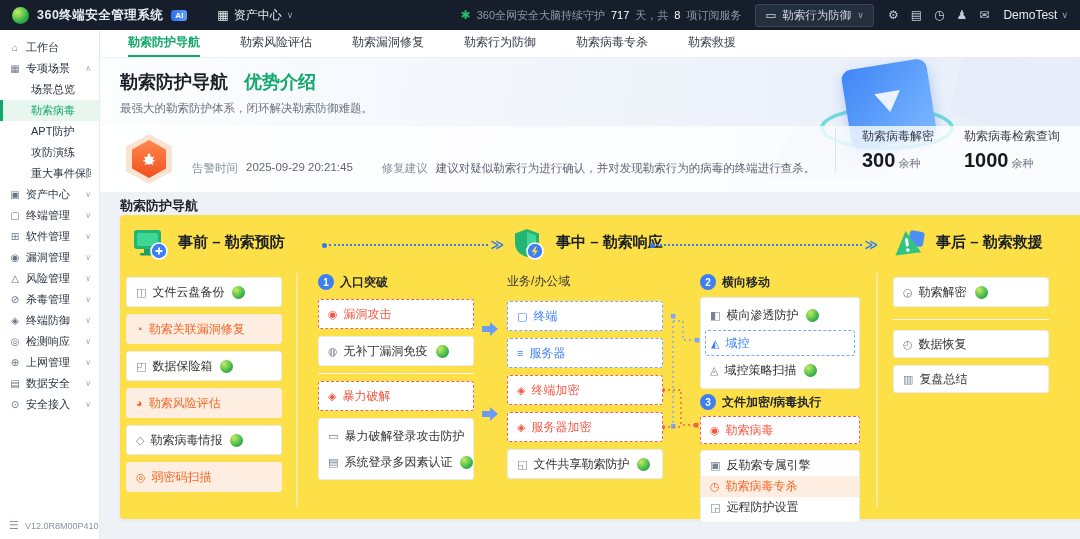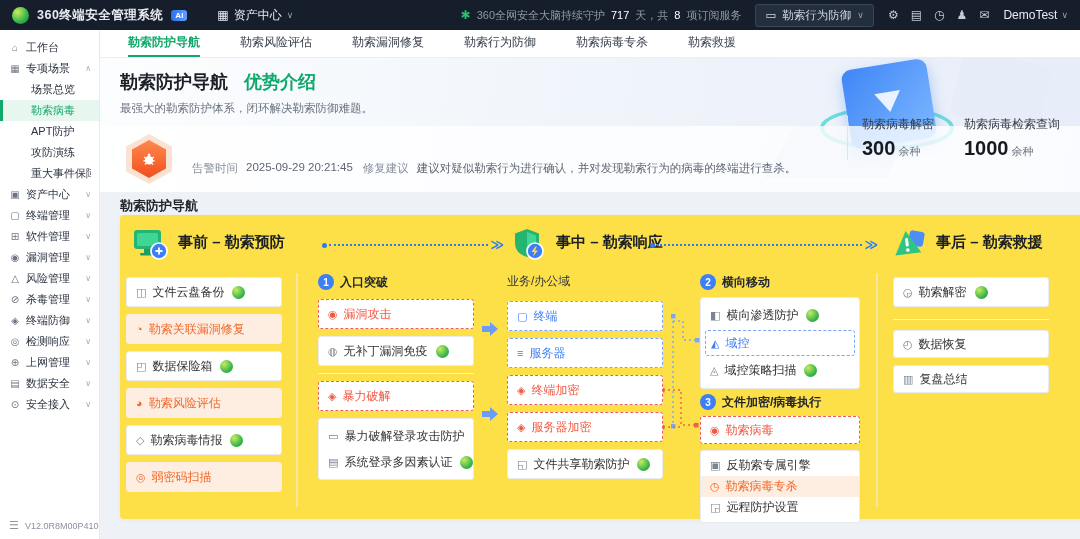--- a/index.html
+++ b/index.html
@@ -45,21 +45,21 @@
 .ishape3{position:absolute;right:150px;top:74px;width:120px;height:52px;background:#c9d6f2;transform:skewX(-30deg);opacity:.55}
 .bt{position:absolute;left:20px;top:12px;font-size:18px;font-weight:bold;color:#1c2128;display:flex;align-items:baseline;gap:16px}
 .blink{font-size:18px;color:#10a86b;font-weight:bold;cursor:pointer}
 .bsub{position:absolute;left:20px;top:43px;font-size:11.5px;color:#6b7280}
 .strip{position:absolute;left:0;top:68px;width:980px;height:66px;background:rgba(255,255,255,.78)}
 .hexw{position:absolute;left:26px;top:76px;width:46px;height:50px;background:#fbe3d3;clip-path:polygon(50% 0,100% 25%,100% 75%,50% 100%,0 75%,0 25%);display:flex;align-items:center;justify-content:center}
 .hex{width:34px;height:38px;background:linear-gradient(180deg,#ff8a4d,#f04f1f);clip-path:polygon(50% 0,100% 25%,100% 75%,50% 100%,0 75%,0 25%);display:flex;align-items:center;justify-content:center}
 .atit{position:absolute;left:92px;top:80px;font-size:13px;font-weight:bold;color:#22262e}
 .ameta{position:absolute;left:92px;top:103px;font-size:11.5px;color:#5f6673;display:flex;gap:8px;white-space:nowrap}
 .ameta .ml{color:#8a919f}
-.stats{position:absolute;right:20px;top:58px;display:flex;gap:30px;border-left:1px solid #dfe4ec;padding-left:14px}
+.stats{position:absolute;right:20px;top:70px;display:flex;gap:30px;border-left:1px solid #dfe4ec;padding-left:26px}
 .stat .sl{font-size:12px;color:#353b45;margin-bottom:4px}
 .stat .sv{font-size:20px;font-weight:bold;color:#16191f}
 .stat .su{font-size:11px;color:#6b7280;font-weight:normal;margin-left:3px}
 .sec{position:absolute;left:20px;top:139px;font-size:13px;font-weight:bold;color:#20242b}
 
 .fc{position:absolute;left:20px;top:157px;width:968px;height:304px;background:#fde047;border-radius:4px;box-shadow:0 1px 4px rgba(30,50,90,.05)}
 .conn{position:absolute;left:0;top:0;pointer-events:none}
 .sicon{position:absolute;top:12px}
 .stitle{position:absolute;top:18px;font-size:15px;font-weight:bold;color:#1b1f26;white-space:nowrap}
 .flowarrow{position:absolute;top:25px;display:flex;align-items:center;height:10px}
@@ -247,21 +247,21 @@
       <svg width="16" height="16" viewBox="0 0 16 16">
             <circle cx="8" cy="9.2" r="4.2" fill="#fff"></circle>
             <rect x="6.7" y="2.6" width="2.6" height="3.4" rx="1.2" fill="#fff"></rect>
             <path stroke="#fff" stroke-width="1.2" fill="none" d="M3 6l3 2M13 6l-3 2M2.4 9.8h3M13.6 9.8h-3M3.8 13.6l2.6-2M12.2 13.6l-2.6-2"></path>
           </svg>
     </div>
       </div>
     <div class="ameta">
       <span class="ml">告警时间</span>
       <span>2025-09-29 20:21:45</span>
-      <span class="ml" style="margin-left:2px">修复建议</span>
+      <span class="ml" style="margin-left:21px">修复建议</span>
       <span>建议对疑似勒索行为进行确认，并对发现勒索行为的病毒的终端进行查杀。</span>
     </div>
     <div class="stats">
       <div class="stat">
         <div class="sl">勒索病毒解密</div>
         <div class="sv"><span>300</span><span class="su">余种</span></div>
       </div>
       <div class="stat">
         <div class="sl">勒索病毒检索查询</div>
         <div class="sv"><span>1000</span><span class="su">余种</span></div>

